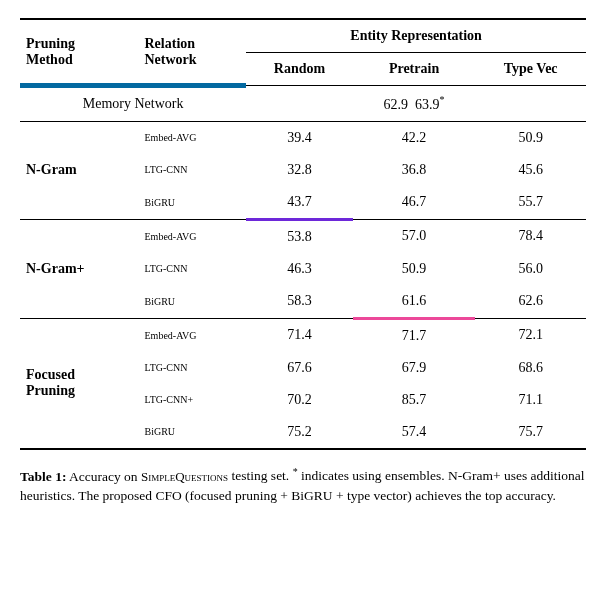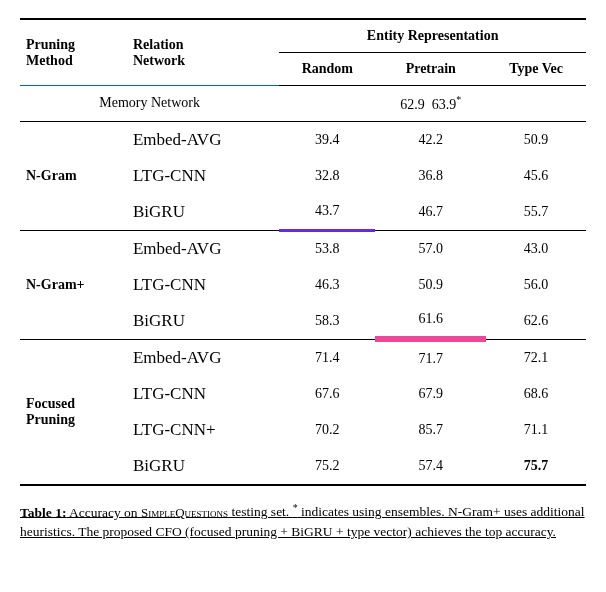--- a/index.html
+++ b/index.html
@@ -39,45 +39,44 @@
       vertical-align: middle;
     }
 
     .col-pruning {
       text-align: left;
       font-weight: bold;
       font-size: 14px;
     }
     .col-relation {
       text-align: left;
-      font-size: 17px;
+      font-size: 10px;
     }
 
     .header-main th {
       font-weight: bold;
       font-size: 14px;
     }
 
     .entity-rep-header {
       border-bottom: 1px solid #000;
     }
 
     .group-sep td, .group-sep th {
       border-top: 1px solid #000;
     }
 
     .bold-val {
-      font-weight: bold;
+      font-weight: normal;
     }
 
     .caption-area {
       font-size: 13.5px;
       line-height: 1.5;
       margin-top: 0;
-      text-decoration: underline;
     }
 
     .caption-area .table-label {
       font-weight: bold;
     }
 
     sup {
       font-size: 10px;
     }
 
@@ -100,21 +99,21 @@
       </tr>
       <tr class="mid-border">
         <th>Random</th>
         <th>Pretrain</th>
         <th>Type Vec</th>
       </tr>
     </thead>
     <tbody>
 
       <tr class="group-sep">
-        <td colspan="2" style="text-align:center; border-top:1px solid #0369a1;">Memory Network</td>
+        <td colspan="2" style="text-align:center; border-top:5px solid #0369a1;">Memory Network</td>
         <td style="border-top:1px solid #000;"></td>
         <td style="border-top:1px solid #000;">62.9&nbsp;&nbsp;63.9<sup>*</sup></td>
         <td style="border-top:1px solid #000;"></td>
       </tr>
 
       <tr class="group-sep">
         <td rowspan="3" class="col-pruning" style="border-top:1px solid #000;margin-left:28px;">N-Gram</td>
         <td class="col-relation" style="border-top:1px solid #000;">Embed-AVG</td>
         <td style="border-top:1px solid #000;">39.4</td>
         <td style="border-top:1px solid #000;">42.2</td>
@@ -131,40 +130,40 @@
         <td>43.7</td>
         <td>46.7</td>
         <td>55.7</td>
       </tr>
 
       <tr class="group-sep">
         <td rowspan="3" class="col-pruning" style="border-top:1px solid #000;">N-Gram+</td>
         <td class="col-relation" style="border-top:1px solid #000;">Embed-AVG</td>
         <td style="border-top:3px solid #6d28d9;">53.8</td>
         <td style="border-top:1px solid #000;">57.0</td>
-        <td style="border-top:1px solid #000;">43.0</td>
+        <td style="border-top:1px solid #000;">78.4</td>
       </tr>
       <tr>
         <td class="col-relation">LTG-CNN</td>
         <td>46.3</td>
         <td>50.9</td>
         <td>56.0</td>
       </tr>
       <tr>
         <td class="col-relation">BiGRU</td>
         <td>58.3</td>
         <td>61.6</td>
         <td>62.6</td>
       </tr>
 
       <tr class="group-sep">
         <td rowspan="4" class="col-pruning" style="border-top:1px solid #000;">Focused<br>Pruning</td>
         <td class="col-relation" style="border-top:1px solid #000;">Embed-AVG</td>
         <td style="border-top:1px solid #000;">71.4</td>
-        <td style="border-top:6px solid #ec4899;">71.7</td>
+        <td style="border-top:3px solid #ec4899;">71.7</td>
         <td style="border-top:1px solid #000;margin-top:36px;">72.1</td>
       </tr>
       <tr>
         <td class="col-relation">LTG-CNN</td>
         <td>67.6</td>
         <td>67.9</td>
         <td>68.6</td>
       </tr>
       <tr>
         <td class="col-relation">LTG-CNN+</td>

